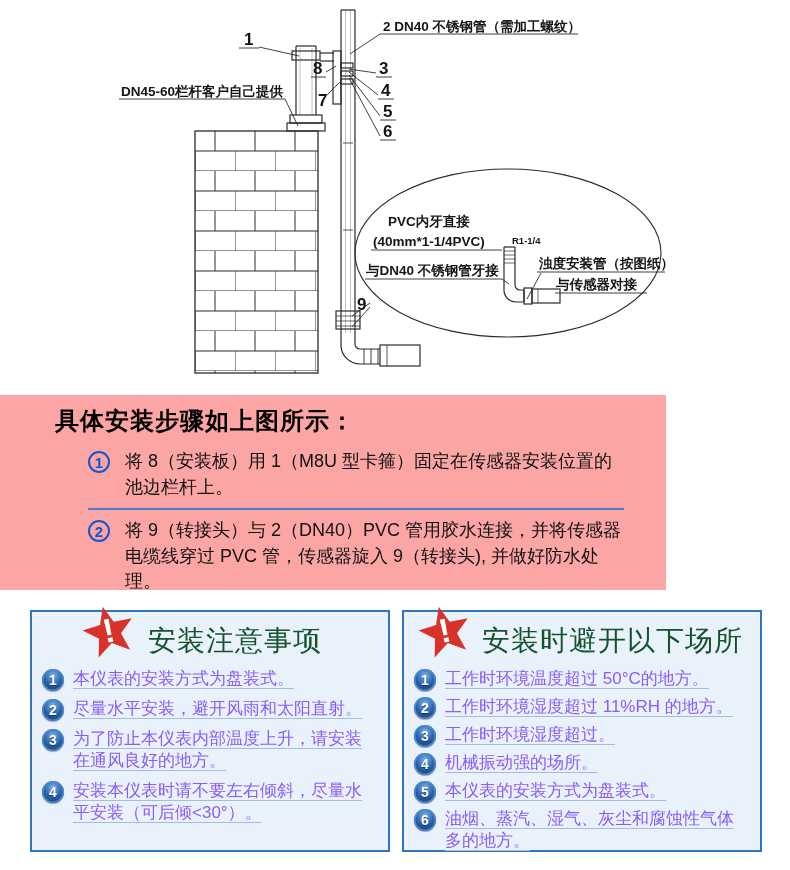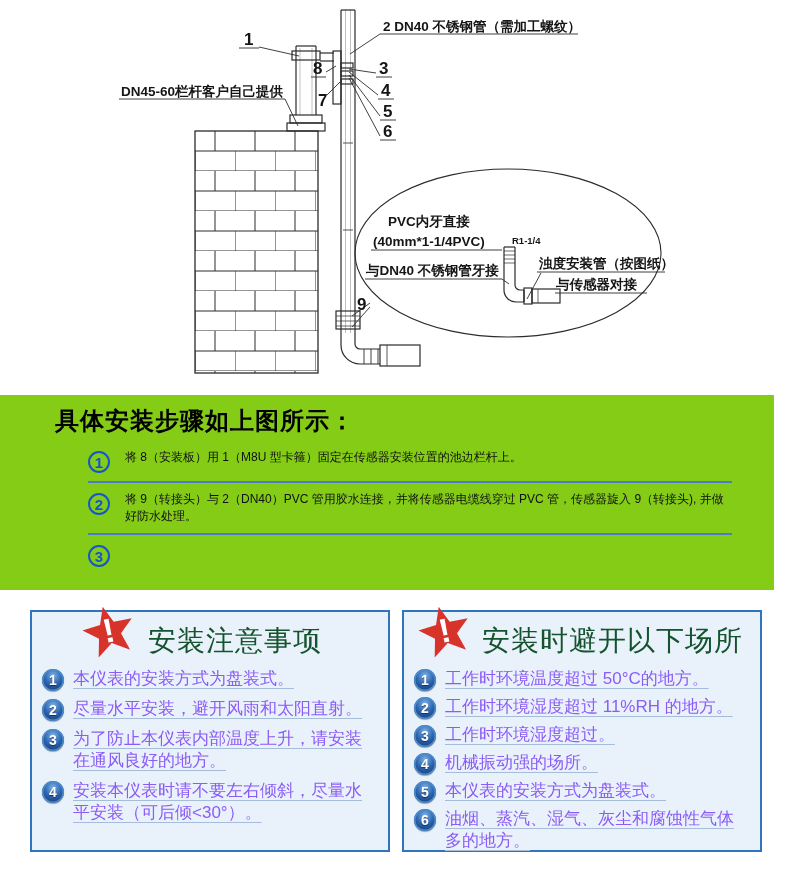--- a/index.html
+++ b/index.html
@@ -14,38 +14,38 @@
   
   .diagram-wrap { width:790px; height:395px; background:#fff; }
   .diagram-wrap svg { display:block; }
   .cad-text text {
     font-family:"Liberation Sans","DejaVu Sans",sans-serif;
     font-weight:bold; fill:#151515;
   }
 
   
   .steps-section {
-    width:774px; height:195px; background:#84cc16;
+    width:666px; height:195px; background:#fca5a5;
     padding-top:8px; overflow:hidden;
   }
   .steps-title {
     margin:2px 0 4px 55px; font-size:24px; font-weight:bold;
     color:#000; letter-spacing:1px;
   }
   .steps-list { margin:0 42px 0 88px; }
   .step-row { display:flex; gap:15px; align-items:flex-start; padding:8px 0; }
   .step-row + .step-row { border-top:2px solid #4a7ccc; }
   .step-num {
     flex:none; width:22px; height:22px; margin-top:2px;
     border:2px solid #1456cc; border-radius:50%;
     color:#1456cc; font-weight:bold; font-size:15px;
     display:flex; align-items:center; justify-content:center;
     background:transparent;
   }
-  .step-text { margin:0; font-size:12px; line-height:1.42; color:#111; max-width:606px; }
+  .step-text { margin:0; font-size:18px; line-height:1.42; color:#111; max-width:606px; }
 
   
   .boxes-row { display:flex; gap:12px; margin:20px 26px 0 30px; }
   .note-box {
     position:relative; width:360px; height:242px;
     border:2px solid #2f74be; background:#e9f2fb;
     padding:8px 12px 0 10px;
   }
   .box-header { display:flex; align-items:center; height:42px; margin-bottom:6px; }
   .star-icon { position:relative; flex:none; width:54px; height:52px; margin-top:-18px; }

